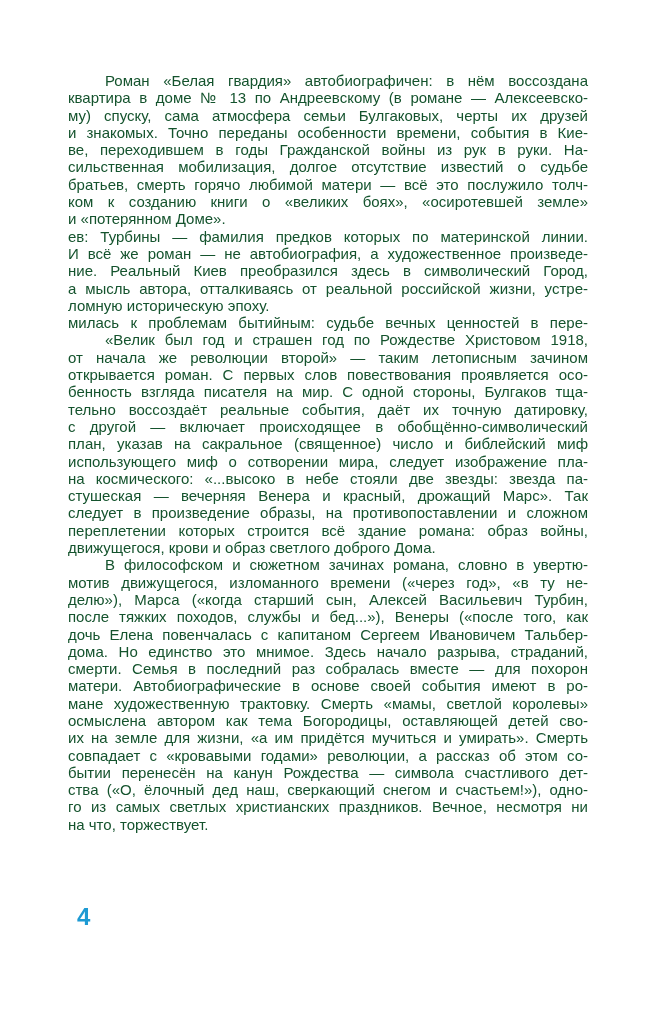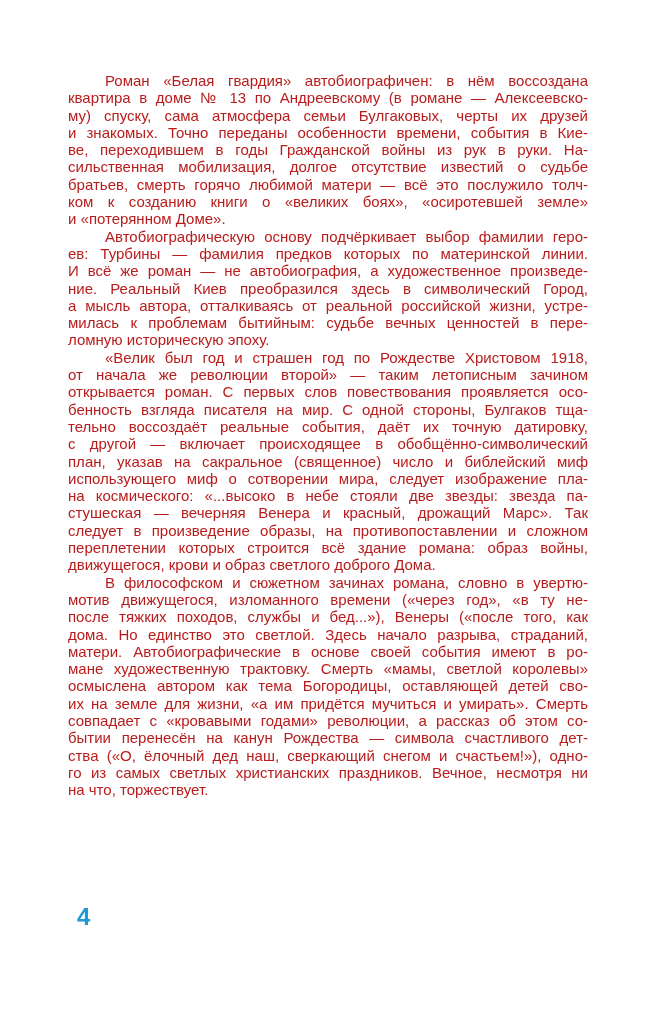--- a/index.html
+++ b/index.html
@@ -13,21 +13,21 @@
     height: 1010px;
     background: #ffffff;
     overflow: hidden;
     font-family: "Liberation Sans", sans-serif;
   }
   .text-block {
     position: absolute;
     left: 68px;
     top: 72px;
     width: 520px;
-    color: #b91c1c;
+    color: #14532d;
     font-size: 15px;
     line-height: 17.3px;
   }
   .para {
     margin: 0;
     padding: 0;
   }
   .para .line {
     text-align: justify;
     text-align-last: justify;
@@ -60,48 +60,50 @@
         <div class="line">квартира в доме № 13 по Андреевскому (в романе — Алексеевско-</div>
         <div class="line">му) спуску, сама атмосфера семьи Булгаковых, черты их друзей</div>
         <div class="line">и знакомых. Точно переданы особенности времени, события в Кие-</div>
         <div class="line">ве, переходившем в годы Гражданской войны из рук в руки. На-</div>
         <div class="line">сильственная мобилизация, долгое отсутствие известий о судьбе</div>
         <div class="line">братьев, смерть горячо любимой матери — всё это послужило толч-</div>
         <div class="line">ком к созданию книги о «великих боях», «осиротевшей земле»</div>
         <div class="line last">и «потерянном Доме».</div>
       </div>
     <div class="para">
-        <div class="line first">Автобиографическую основу подчёркивает выбор фамилии геро-</div>
         <div class="line">ев: Турбины — фамилия предков которых по материнской линии.</div>
         <div class="line">И всё же роман — не автобиография, а художественное произведе-</div>
         <div class="line">ние. Реальный Киев преобразился здесь в символический Город,</div>
         <div class="line">а мысль автора, отталкиваясь от реальной российской жизни, устре-</div>
+        <div class="line last">ломную историческую эпоху.</div>
         <div class="line">милась к проблемам бытийным: судьбе вечных ценностей в пере-</div>
-        <div class="line last">ломную историческую эпоху.</div>
       </div>
     <div class="para">
         <div class="line first">«Велик был год и страшен год по Рождестве Христовом 1918,</div>
         <div class="line">от начала же революции второй» — таким летописным зачином</div>
         <div class="line">открывается роман. С первых слов повествования проявляется осо-</div>
         <div class="line">бенность взгляда писателя на мир. С одной стороны, Булгаков тща-</div>
         <div class="line">тельно воссоздаёт реальные события, даёт их точную датировку,</div>
         <div class="line">с другой — включает происходящее в обобщённо-символический</div>
         <div class="line">план, указав на сакральное (священное) число и библейский миф</div>
         <div class="line">использующего миф о сотворении мира, следует изображение пла-</div>
         <div class="line">на космического: «...высоко в небе стояли две звезды: звезда па-</div>
         <div class="line">стушеская — вечерняя Венера и красный, дрожащий Марс». Так</div>
         <div class="line">следует в произведение образы, на противопоставлении и сложном</div>
         <div class="line">переплетении которых строится всё здание романа: образ войны,</div>
         <div class="line last">движущегося, крови и образ светлого доброго Дома.</div>
       </div>
     <div class="para">
         <div class="line first">В философском и сюжетном зачинах романа, словно в увертю-</div>
         <div class="line">мотив движущегося, изломанного времени («через год», «в ту не-</div>
+        <div class="line">делю»), Марса («когда старший сын, Алексей Васильевич Турбин,</div>
         <div class="line">после тяжких походов, службы и бед...»), Венеры («после того, как</div>
-        <div class="line">дома. Но единство это светлой. Здесь начало разрыва, страданий,</div>
+        <div class="line">дочь Елена повенчалась с капитаном Сергеем Ивановичем Тальбер-</div>
+        <div class="line">дома. Но единство это мнимое. Здесь начало разрыва, страданий,</div>
+        <div class="line">смерти. Семья в последний раз собралась вместе — для похорон</div>
         <div class="line">матери. Автобиографические в основе своей события имеют в ро-</div>
         <div class="line">мане художественную трактовку. Смерть «мамы, светлой королевы»</div>
         <div class="line">осмыслена автором как тема Богородицы, оставляющей детей сво-</div>
         <div class="line">их на земле для жизни, «а им придётся мучиться и умирать». Смерть</div>
         <div class="line">совпадает с «кровавыми годами» революции, а рассказ об этом со-</div>
         <div class="line">бытии перенесён на канун Рождества — символа счастливого дет-</div>
         <div class="line">ства («О, ёлочный дед наш, сверкающий снегом и счастьем!»), одно-</div>
         <div class="line">го из самых светлых христианских праздников. Вечное, несмотря ни</div>
         <div class="line last">на что, торжествует.</div>
       </div>

